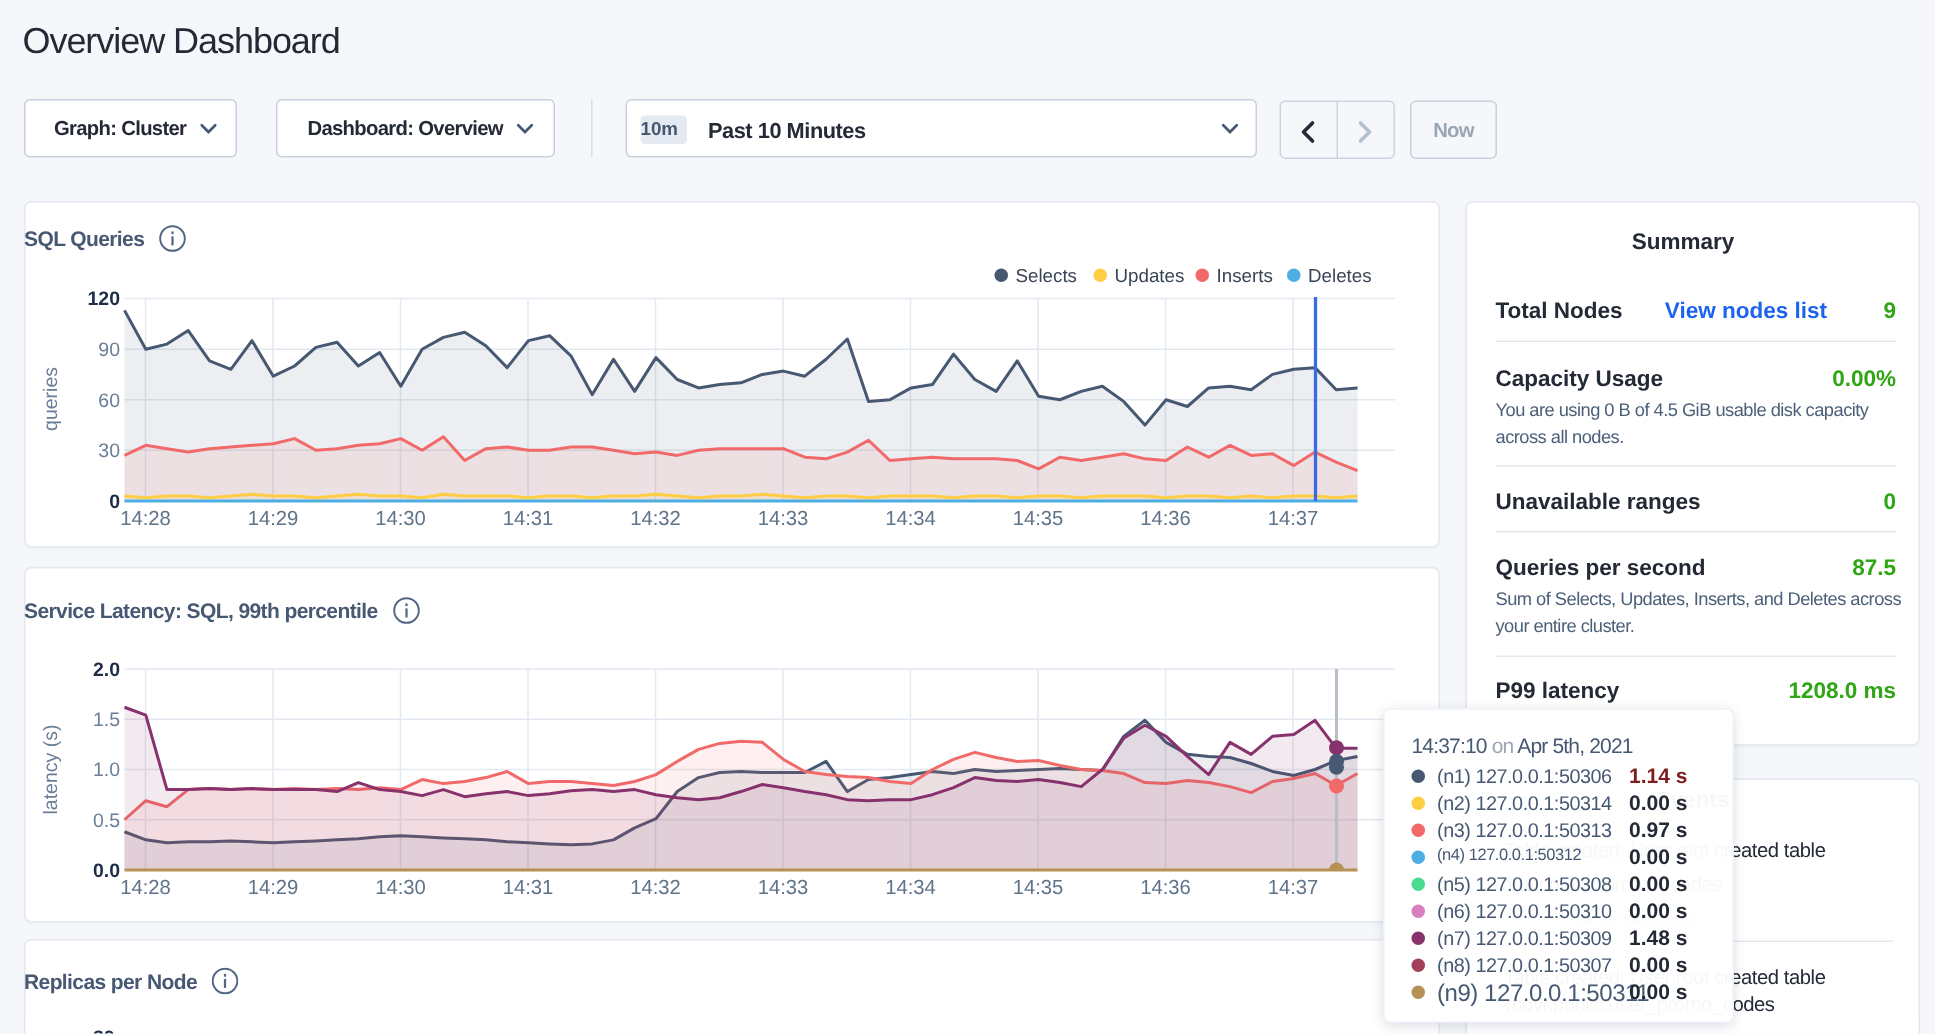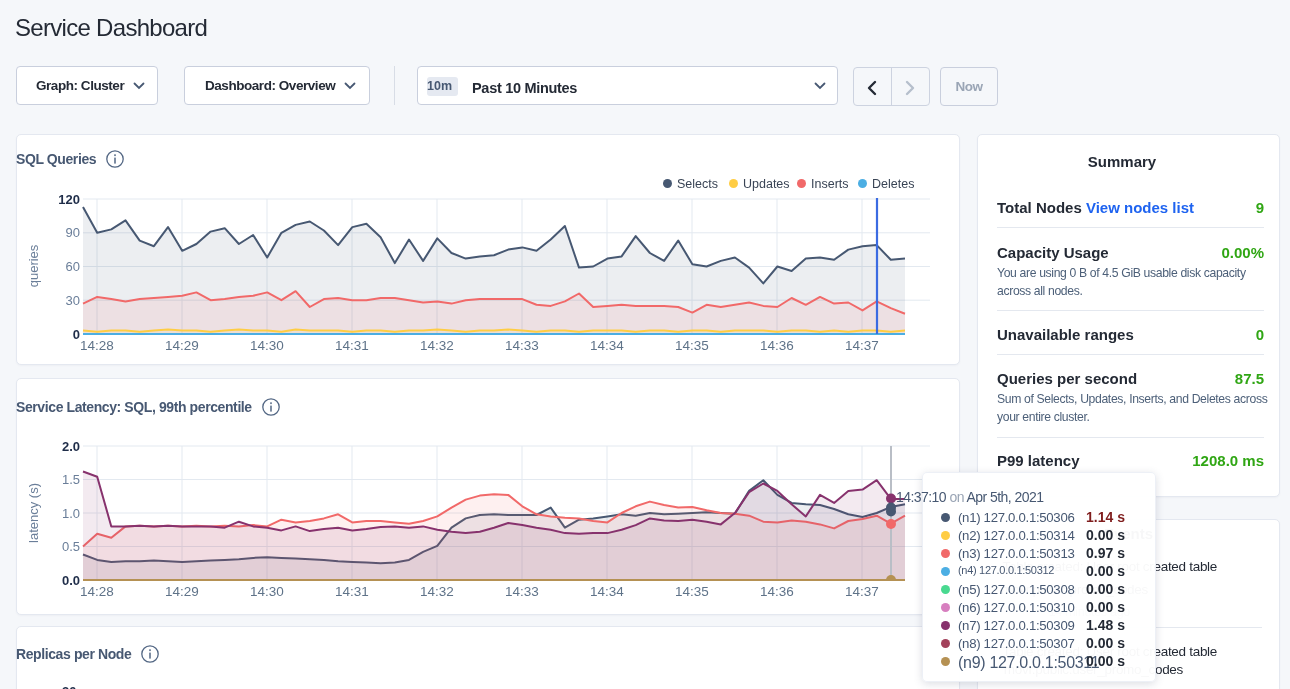--- a/index.html
+++ b/index.html
@@ -12,21 +12,21 @@
 .xl{font-size:13.5px;fill:#5f7389}
 .btn{position:absolute;background:#fff;border:1px solid #c9cfdd;border-radius:4px;
   display:flex;align-items:center;font-size:13.5px;font-weight:bold;color:#242a35;letter-spacing:-.45px}
 .grn{color:#30a614;font-weight:bold}
 .srow{position:absolute;left:997px;width:267px;font-size:15px;font-weight:bold;color:#242a35}
 .sdesc{position:absolute;left:997px;font-size:12.2px;color:#4d6079;line-height:18px;font-weight:normal;letter-spacing:-.35px;white-space:nowrap}
 .sdiv{position:absolute;left:997px;width:267px;border-top:1px solid #e4e8ef}
 .ev{position:absolute;font-size:13.5px;color:#242a35;white-space:nowrap;letter-spacing:-.3px}
 </style></head><body>
 
-<div class="abs" style="left:15px;top:14px;font-size:24px;color:#242a35;letter-spacing:-.7px">Service Dashboard</div>
+<div class="abs" style="left:15px;top:14px;font-size:24px;color:#242a35;letter-spacing:-.7px">Overview Dashboard</div>
 <div class="btn" style="left:16px;top:66px;width:142px;height:39px;padding-left:19px">Graph: Cluster</div>
 <svg class="abs" style="left:133px;top:82px" width="12" height="8" viewBox="0 0 12 8">
     <path d="M1.5 1.5 L6 6 L10.5 1.5" fill="none" stroke="#475872" stroke-width="1.8" stroke-linecap="round"></path>
   </svg>
 <div class="btn" style="left:184px;top:66px;width:186px;height:39px;padding-left:20px">Dashboard: Overview</div>
 <svg class="abs" style="left:344px;top:82px" width="12" height="8" viewBox="0 0 12 8">
     <path d="M1.5 1.5 L6 6 L10.5 1.5" fill="none" stroke="#475872" stroke-width="1.8" stroke-linecap="round"></path>
   </svg>
 <div class="abs" style="left:394px;top:66px;width:1px;height:39px;background:#d8dde6"></div>
 <div class="btn" style="left:417px;top:66px;width:421px;height:39px;border-color:#c9cfdd"></div>
@@ -151,42 +151,42 @@
   </svg>
 <div class="card" style="left:16px;top:626px;width:944px;height:120px"></div>
 <div class="ctitle" style="left:16px;top:645px;width:944px">Replicas per Node<svg style="vertical-align:-4px;margin-left:10px" width="18" height="18" viewBox="0 0 18 18">
       <circle cx="9" cy="9" r="8.2" fill="none" stroke="#536784" stroke-width="1.3"></circle>
       <rect x="8.25" y="7.6" width="1.5" height="6" fill="#536784"></rect>
       <rect x="8.25" y="4.3" width="1.5" height="1.8" fill="#536784"></rect>
     </svg></div>
 <div class="abs" style="left:62px;top:684px;font-size:13px;font-weight:bold;color:#1f2d49">30</div>
 <div class="card" style="left:977px;top:134px;width:303px;height:363px"></div>
 <div class="abs" style="left:977px;top:153px;width:290px;text-align:center;font-size:15px;font-weight:bold;color:#242a35">Summary</div>
-<div class="srow" style="top:199px">Total Nodes <a style="color:#1e63f0;margin-left:0;text-decoration:none">View nodes list</a><span class="grn" style="float:right">9</span></div>
+<div class="srow" style="top:199px">Total Nodes <a style="color:#1e63f0;margin-left:24px;text-decoration:none">View nodes list</a><span class="grn" style="float:right">9</span></div>
 <div class="sdiv" style="top:227px"></div>
 <div class="srow" style="top:244px">Capacity Usage<span class="grn" style="float:right">0.00%</span></div>
 <div class="sdesc" style="top:264px">You are using 0 B of 4.5 GiB usable disk capacity<br>across all nodes.</div>
 <div class="sdiv" style="top:310px"></div>
 <div class="srow" style="top:326px">Unavailable ranges<span class="grn" style="float:right">0</span></div>
 <div class="sdiv" style="top:354px"></div>
 <div class="srow" style="top:370px">Queries per second<span class="grn" style="float:right">87.5</span></div>
 <div class="sdesc" style="top:390px">Sum of Selects, Updates, Inserts, and Deletes across<br>your entire cluster.</div>
 <div class="sdiv" style="top:437px"></div>
 <div class="srow" style="top:452px">P99 latency<span class="grn" style="float:right">1208.0 ms</span></div>
 <div class="card" style="left:977px;top:519px;width:303px;height:220px"></div>
 <div class="abs" style="left:977px;top:525px;width:303px;text-align:center;font-size:15px;font-weight:bold;color:#242a35">Events</div>
 <div class="ev" style="right:73px;top:559px">Table created: User root created table</div>
 <div class="ev" style="right:142px;top:582px">movr.public.promo_codes</div>
 <div class="ev" style="right:160px;top:605px;color:#8b97a8;font-size:12.5px">14 minutes ago</div>
 <div class="abs" style="left:1000px;top:627px;width:262px;border-top:1px solid #e4e8ef"></div>
 <div class="ev" style="right:73px;top:644px">Table created: User root created table</div>
 <div class="ev" style="right:107px;top:662px">movr.public.user_promo_codes</div>
 <div class="abs" style="left:922px;top:472px;width:234px;height:210px;background:rgba(255,255,255,.965);
  border-radius:5px;box-shadow:0 2px 8px rgba(60,70,100,.18);border:1px solid rgba(225,230,240,.6)"></div>
-<div class="abs" style="left:896px;top:489px;font-size:14px;letter-spacing:-.55px;color:#475872">14:37:10 <span style="color:#9aa5b5">on</span> Apr 5th, 2021</div>
+<div class="abs" style="left:941px;top:489px;font-size:14px;letter-spacing:-.55px;color:#475872">14:37:10 <span style="color:#9aa5b5">on</span> Apr 5th, 2021</div>
 <div class="abs" style="left:940.5px;top:513.0px;width:9px;height:9px;border-radius:50%;background:#475872"></div>
 <div class="abs" style="left:958px;top:509.5px;font-size:13.2px;letter-spacing:-.3px;color:#475872">(n1) 127.0.0.1:50306</div>
 <div class="abs" style="left:1086px;top:509.0px;font-size:14px;font-weight:bold;color:#7f1d1d">1.14 s</div>
 <div class="abs" style="left:940.5px;top:531.0px;width:9px;height:9px;border-radius:50%;background:#FFCD44"></div>
 <div class="abs" style="left:958px;top:527.5px;font-size:13.2px;letter-spacing:-.3px;color:#475872">(n2) 127.0.0.1:50314</div>
 <div class="abs" style="left:1086px;top:527.0px;font-size:14px;font-weight:bold;color:#242a35">0.00 s</div>
 <div class="abs" style="left:940.5px;top:549.0px;width:9px;height:9px;border-radius:50%;background:#F16969"></div>
 <div class="abs" style="left:958px;top:545.5px;font-size:13.2px;letter-spacing:-.3px;color:#475872">(n3) 127.0.0.1:50313</div>
 <div class="abs" style="left:1086px;top:545.0px;font-size:14px;font-weight:bold;color:#242a35">0.97 s</div>
 <div class="abs" style="left:940.5px;top:567.0px;width:9px;height:9px;border-radius:50%;background:#4CAEE3"></div>

